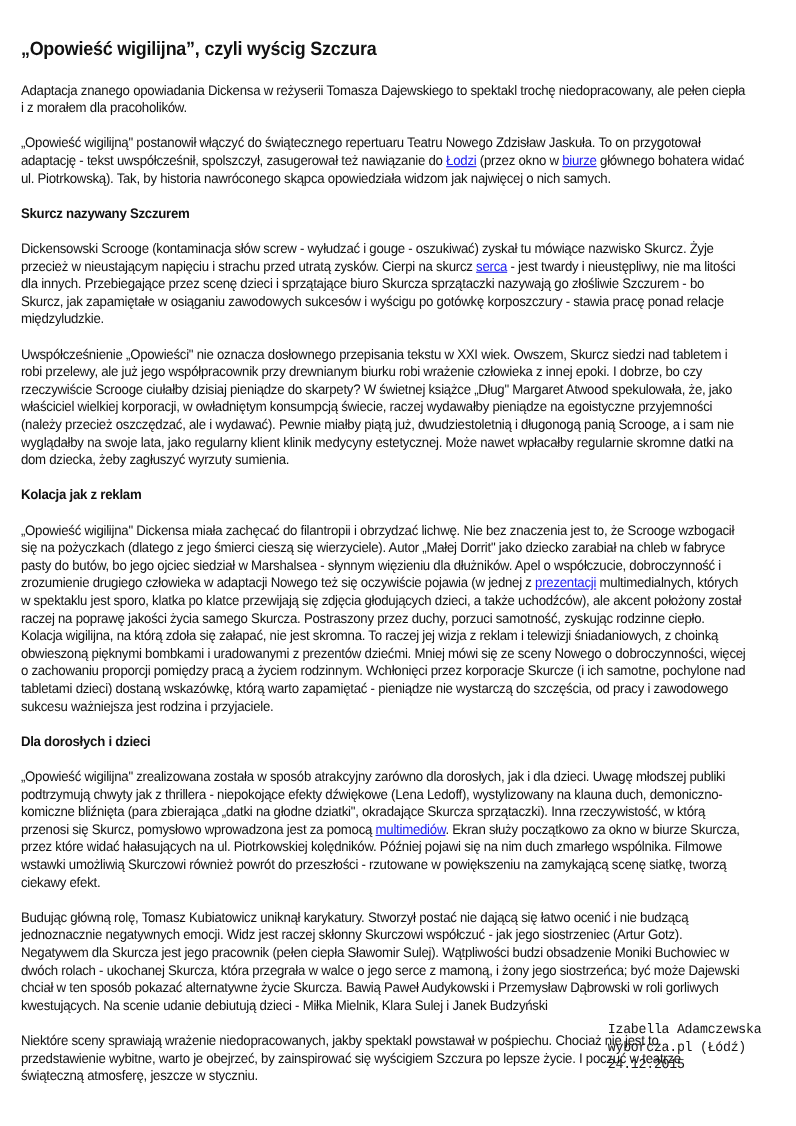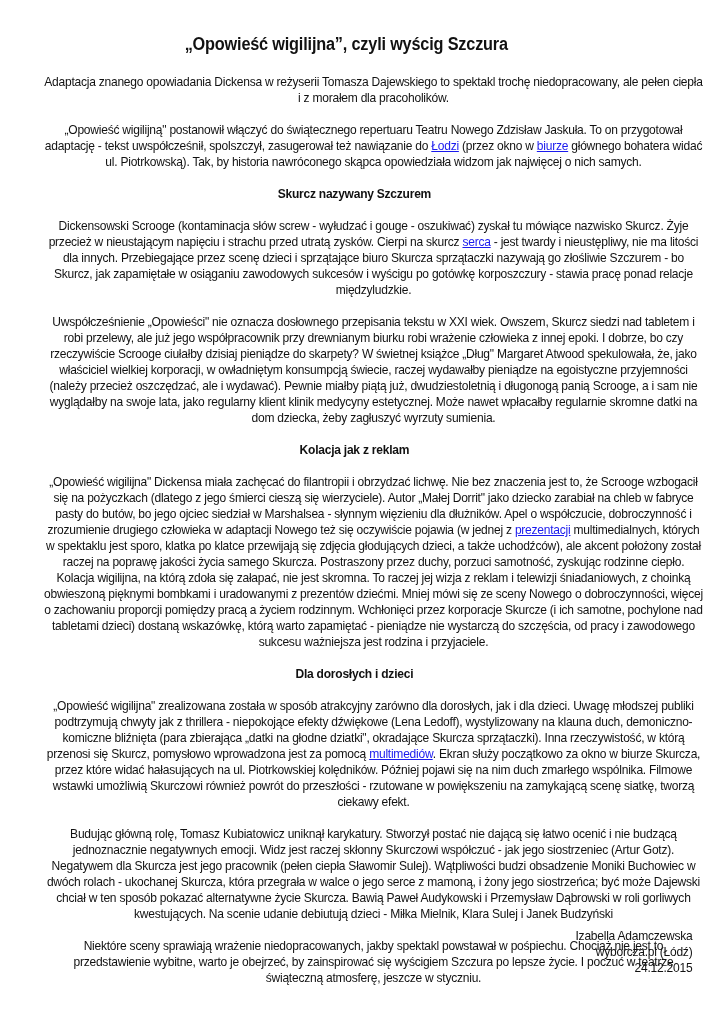--- a/index.html
+++ b/index.html
@@ -9,22 +9,21 @@
     }
     body {
       width: 724px;
       height: 1024px;
       overflow: hidden;
       font-family: "Liberation Sans", sans-serif;
       color: #111111;
     }
     .page {
       position: relative;
-      padding: 34px 30px 0 44px;
-      text-align: center;
+      padding: 34px 30px 0 19px;
     }
     h1 {
       font-family: "Liberation Sans", sans-serif;
       font-size: 17.5px;
       font-weight: bold;
       margin: 0 0 19px 0;
       letter-spacing: -0.2px;
       transform: scaleX(0.93);
       transform-origin: left;
       white-space: nowrap;
@@ -48,24 +47,24 @@
       transform-origin: left;
     }
     a {
       color: #1a1aee;
       text-decoration: underline;
     }
     .sig {
       position: absolute;
       right: 32px;
       top: 928px;
-      text-align: right;
       font-size: 12.6px;
       line-height: 16px;
       letter-spacing: -0.25px;
+      font-family: Liberation Mono, monospace;
     }
     .sig div { transform: scaleX(0.955); transform-origin: right; }
   </style>
 </head>
 <body>
 
 <div class="page">
   <h1>„Opowieść wigilijna”, czyli wyścig Szczura</h1>
 
   <p class="para">Adaptacja znanego opowiadania Dickensa w reżyserii Tomasza Dajewskiego to spektakl trochę niedopracowany, ale pełen ciepła i z morałem dla pracoholików.</p>

